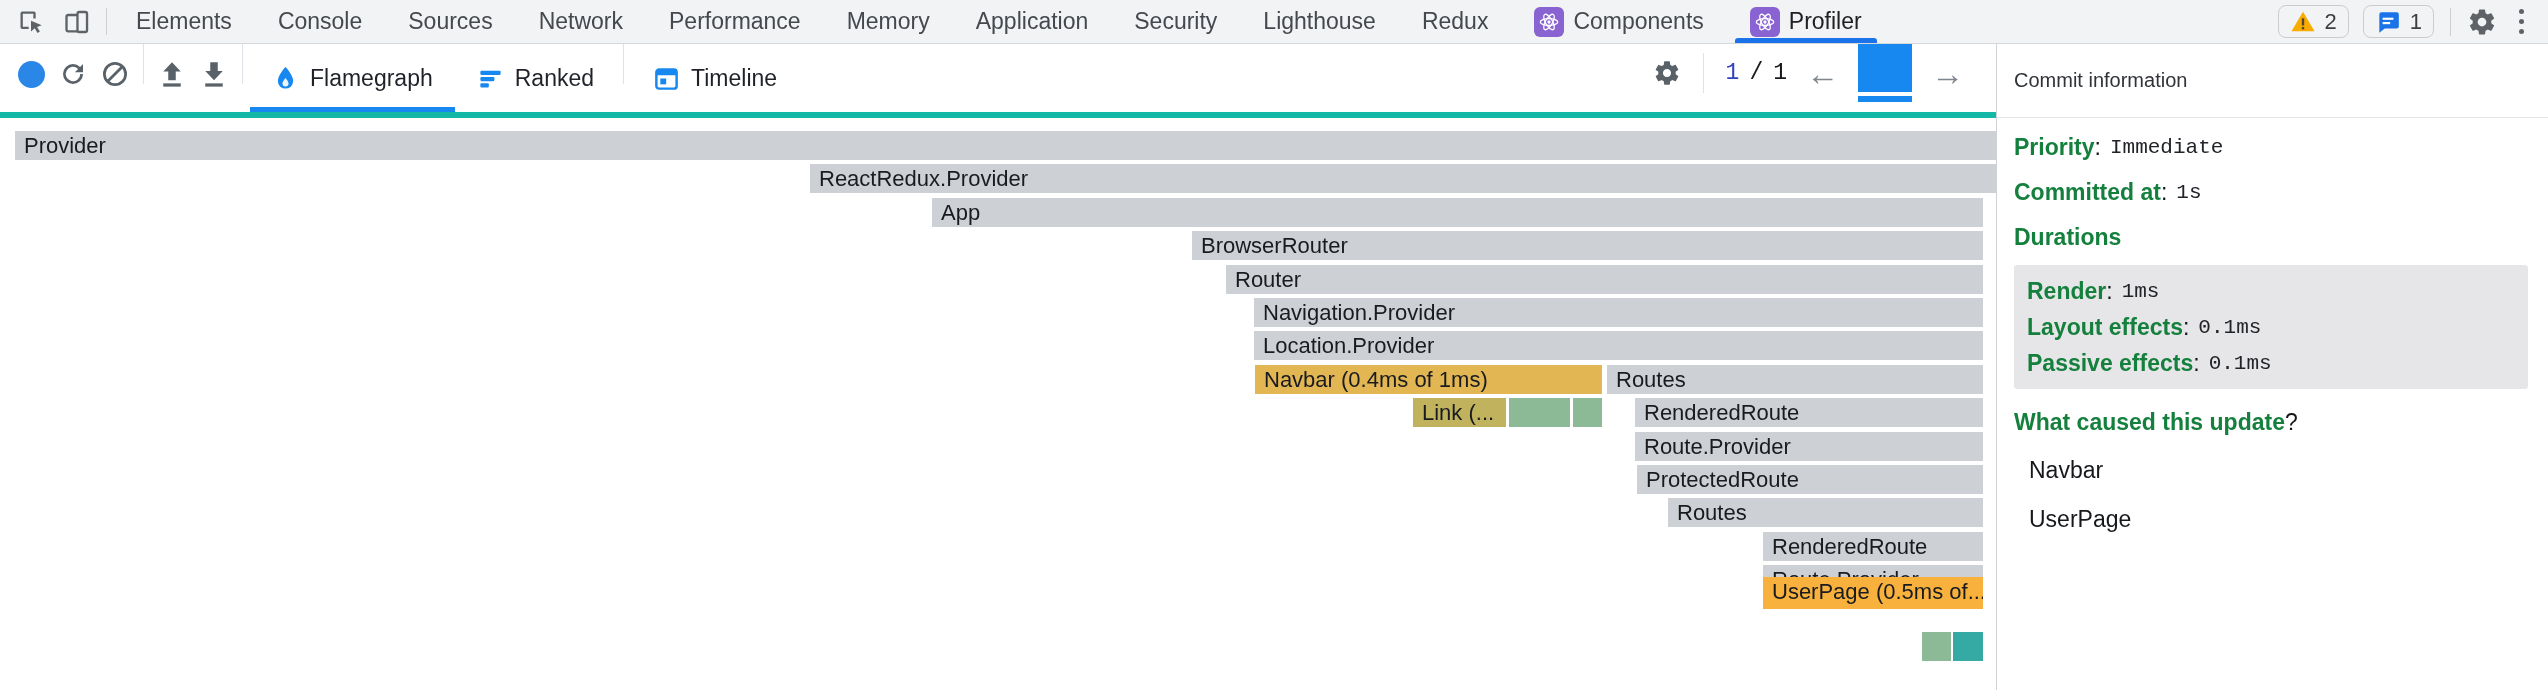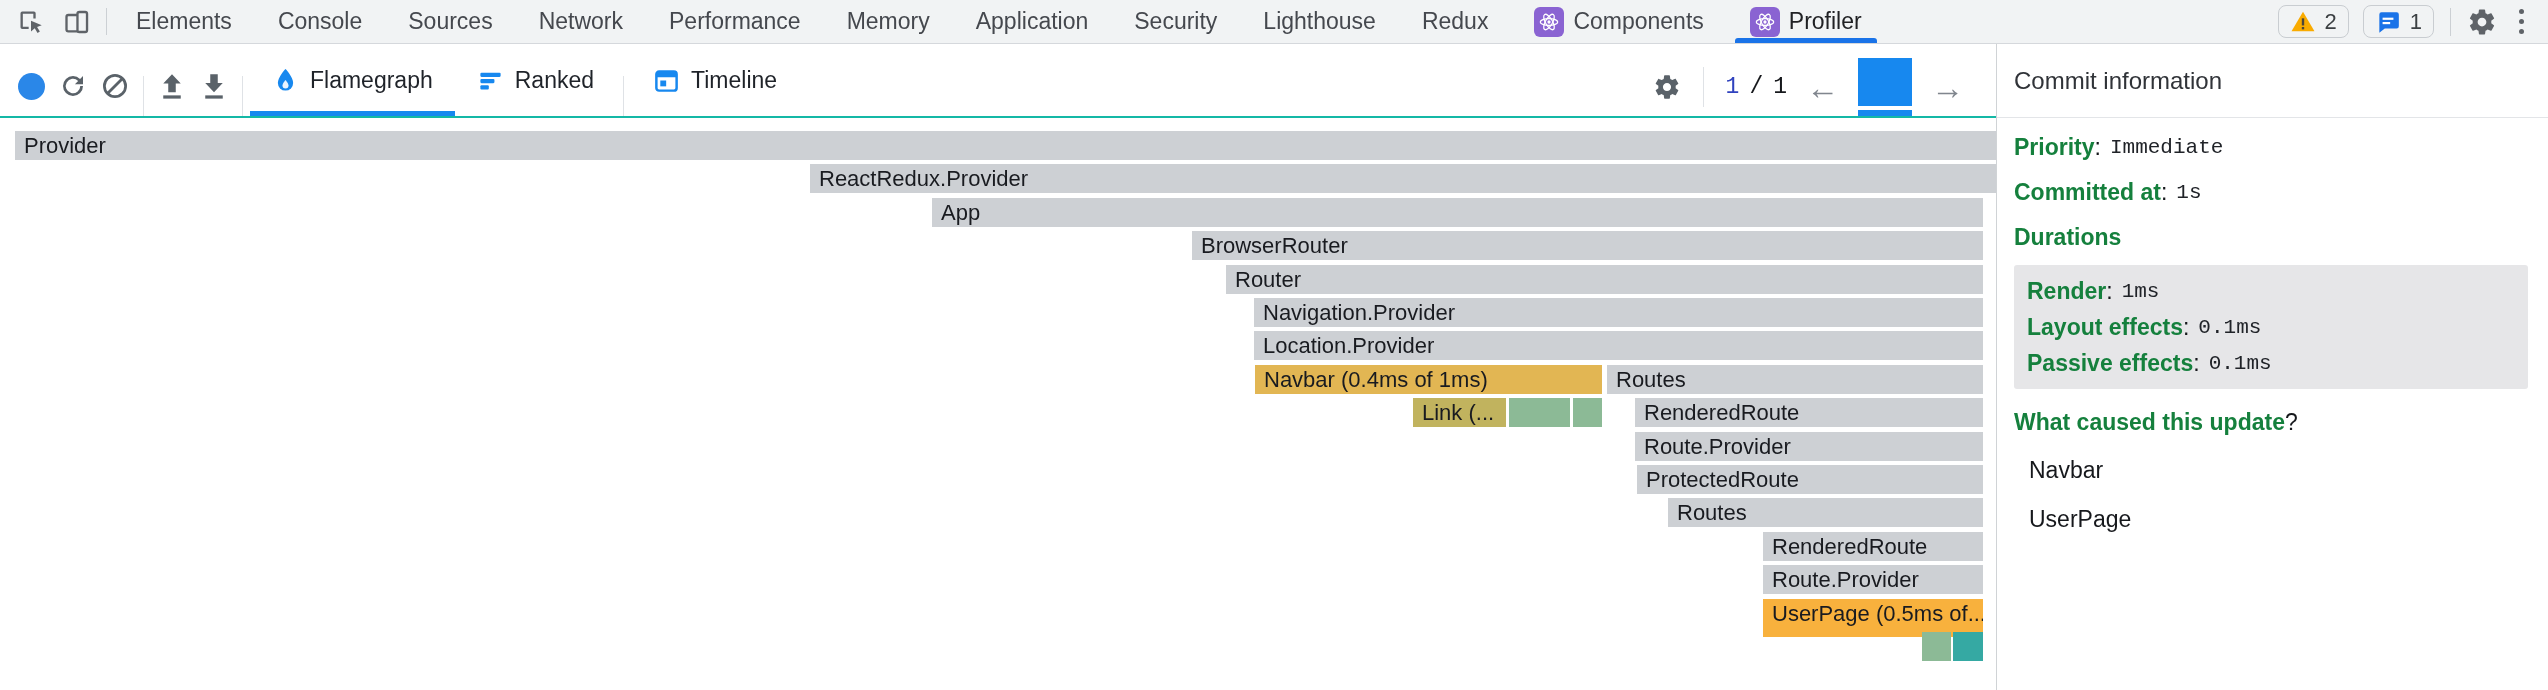--- a/index.html
+++ b/index.html
@@ -25,21 +25,21 @@
     border-radius:8px; height:33px; padding:0 11px; font-size:22px; color:#3c4043; }
   .kebab { display:flex; flex-direction:column; gap:5px; padding:0 8px; }
   .kebab i { width:5px; height:5px; border-radius:50%; background:#5f6368; display:block; }
 
   
   .content-row { flex:1; display:flex; min-height:0; }
   .left-col { width:1996px; flex:0 0 auto; display:flex; flex-direction:column; }
   .right-col { flex:1; border-left:1px solid #d0d3d6; display:flex; flex-direction:column; background:#fff; }
 
   
-  .toolbar { height:74px; border-bottom:2px solid #14b8a6; display:flex; align-items:flex-end;
+  .toolbar { height:74px; border-bottom:6px solid #14b8a6; display:flex; align-items:flex-start;
     padding:0 10px; background:#fff; flex:0 0 auto; }
   .tool-btn { width:42px; height:60px; display:flex; align-items:center; justify-content:center; }
   .record-dot { width:27px; height:27px; border-radius:50%; background:#2a87e8; }
   .vsep { width:1px; height:40px; background:#dfe2e6; margin:0 7px; }
   .vtab { height:100%; display:flex; align-items:center; gap:11px; padding:0 22px;
     font-size:23px; color:#1f2329; position:relative; white-space:nowrap; }
   .vtab.active::after { content:""; position:absolute; left:0; right:0; bottom:0;
     height:5px; background:#1788ef; }
   .toolbar-right { margin-left:auto; display:flex; align-items:center; gap:15px; padding-right:18px; }
   .pagination { font-family:"Liberation Mono", monospace; font-size:23px; color:#16181c;
@@ -50,21 +50,21 @@
   .commit-bar .blk { height:48px; background:#1788ef; }
   .commit-bar .strip { height:6px; background:#1788ef; margin-top:4px; }
 
   
   .flamepane { position:relative; flex:1; background:#fff; overflow:hidden; }
   .fbar { position:absolute; height:29px; line-height:29px; font-size:22px; color:#191b20;
     padding-left:9px; white-space:nowrap; overflow:hidden; }
 
   
   .commit-header { height:74px; border-bottom:1px solid #e3e5e8; display:flex; align-items:center;
-    padding-left:17px; font-size:24px; color:#303338; flex:0 0 auto; }
+    padding-left:17px; font-size:20px; color:#303338; flex:0 0 auto; }
   .commit-body { padding:12px 20px 0 17px; font-size:23px; color:#16181c; }
   .info-row { height:34px; display:flex; align-items:center; margin-bottom:11px; }
   .lbl { font-weight:bold; color:#15803d; }
   .mono { font-family:"Liberation Mono", monospace; font-size:21px; margin-left:9px; color:#202328; }
   .durations-box { background:#e6e6e8; border-radius:3px; padding:8px 0 8px 13px; margin:8px 0 5px 0; }
   .durations-box .info-row { height:36px; margin-bottom:0; }
   .causes-heading { margin-top:16px; height:34px; display:flex; align-items:center; }
   .cause-item { margin-top:13px; height:36px; display:flex; align-items:center; padding-left:15px; }
 </style>
 </head>
@@ -267,21 +267,21 @@
           <div class="fbar" style="left: 1607px; width: 376px; top: 247px; height: 29px; background: rgb(205, 208, 212);">Routes</div>
           <div class="fbar" style="left: 1413px; width: 93px; top: 280px; height: 29px; background: rgb(193, 179, 94);">Link (...</div>
           <div class="fbar" style="left: 1509px; width: 61px; top: 280px; height: 29px; background: rgb(140, 186, 150);"></div>
           <div class="fbar" style="left: 1573px; width: 29px; top: 280px; height: 29px; background: rgb(140, 186, 150);"></div>
           <div class="fbar" style="left: 1635px; width: 348px; top: 280px; height: 29px; background: rgb(205, 208, 212);">RenderedRoute</div>
           <div class="fbar" style="left: 1635px; width: 348px; top: 314px; height: 29px; background: rgb(205, 208, 212);">Route.Provider</div>
           <div class="fbar" style="left: 1637px; width: 346px; top: 347px; height: 29px; background: rgb(205, 208, 212);">ProtectedRoute</div>
           <div class="fbar" style="left: 1668px; width: 315px; top: 380px; height: 29px; background: rgb(205, 208, 212);">Routes</div>
           <div class="fbar" style="left: 1763px; width: 220px; top: 414px; height: 29px; background: rgb(205, 208, 212);">RenderedRoute</div>
           <div class="fbar" style="left: 1763px; width: 220px; top: 447px; height: 29px; background: rgb(205, 208, 212);">Route.Provider</div>
-          <div class="fbar" style="left: 1763px; width: 220px; top: 481px; height: 38px; background: rgb(248, 177, 61);">UserPage (0.5ms of...</div>
+          <div class="fbar" style="left: 1763px; width: 220px; top: 459px; height: 32px; background: rgb(248, 177, 61);">UserPage (0.5ms of...</div>
           <div class="fbar" style="left: 1922px; width: 29px; top: 514px; height: 29px; background: rgb(140, 186, 150);"></div>
           <div class="fbar" style="left: 1953px; width: 30px; top: 514px; height: 29px; background: rgb(53, 169, 163);"></div>
         </div>
     </div>
 
     <div class="right-col">
       <div class="commit-header">Commit information</div>
       <div class="commit-body">
         <div class="info-row">
           <span class="lbl">Priority</span>

